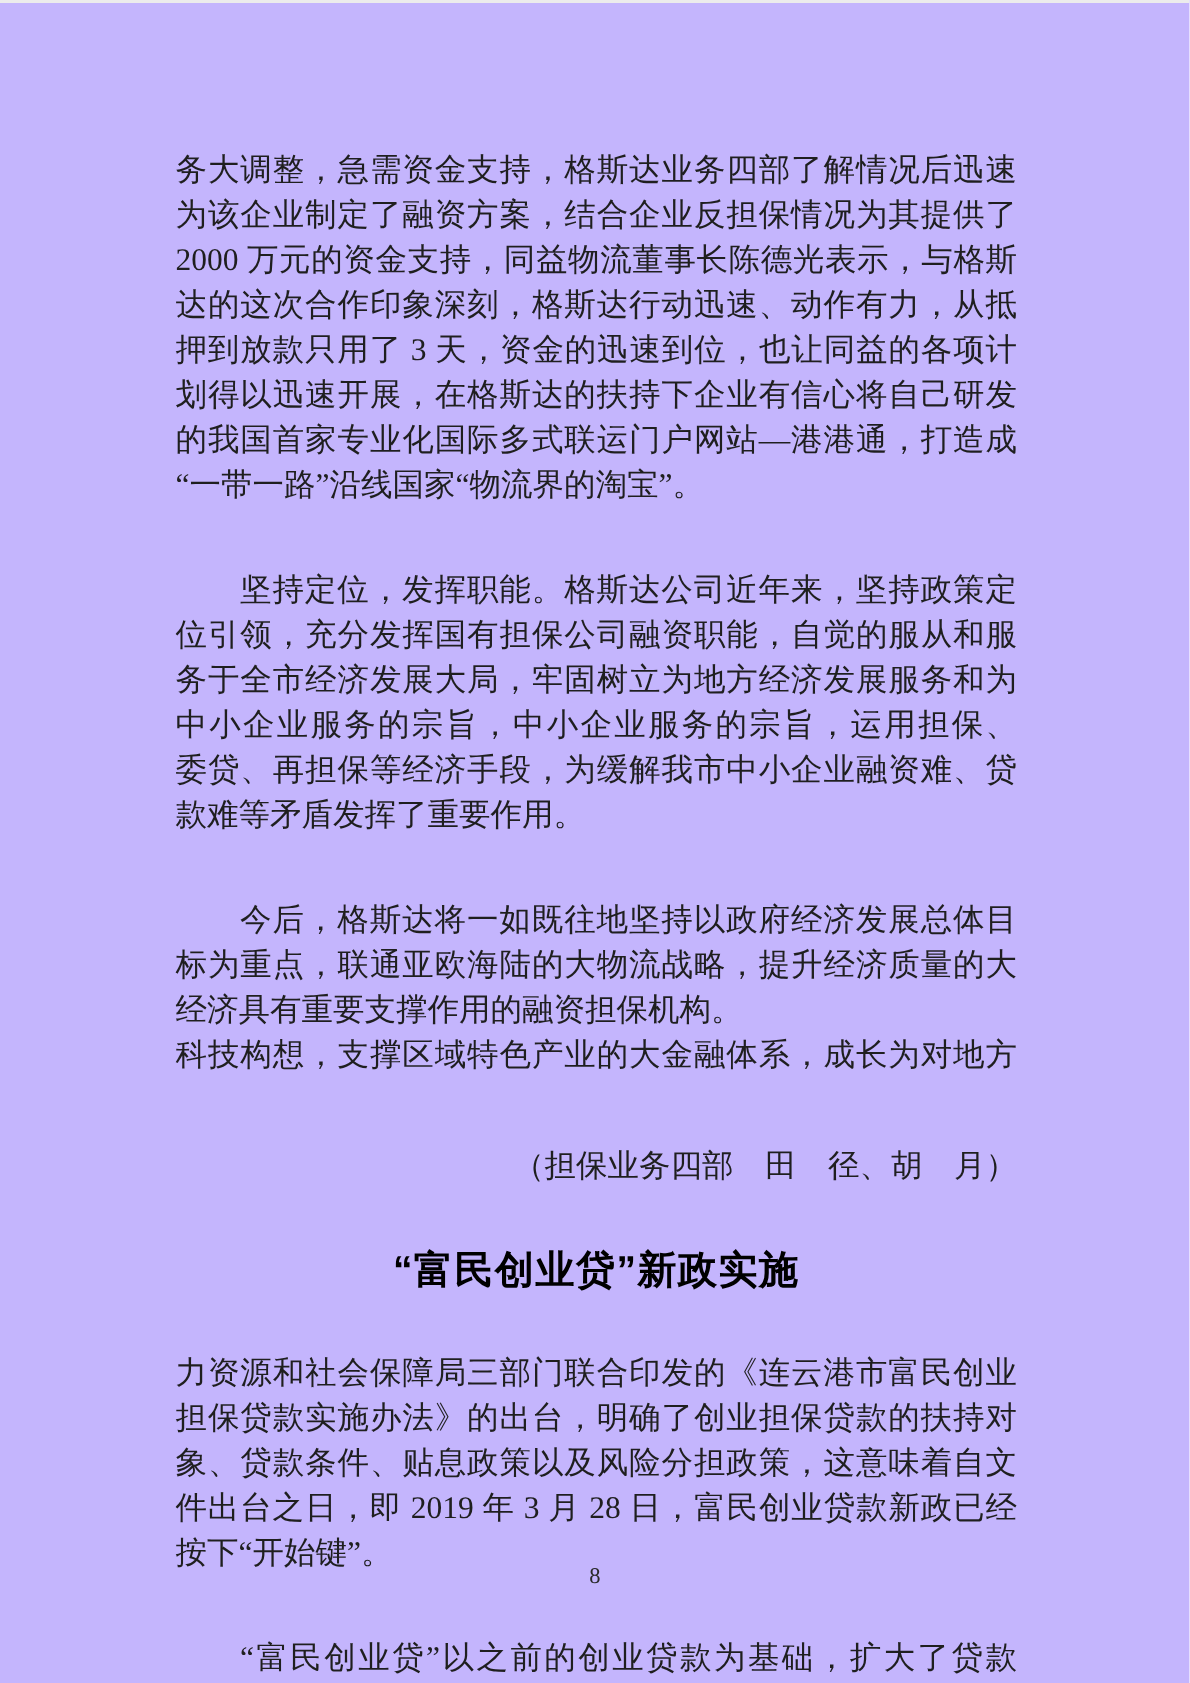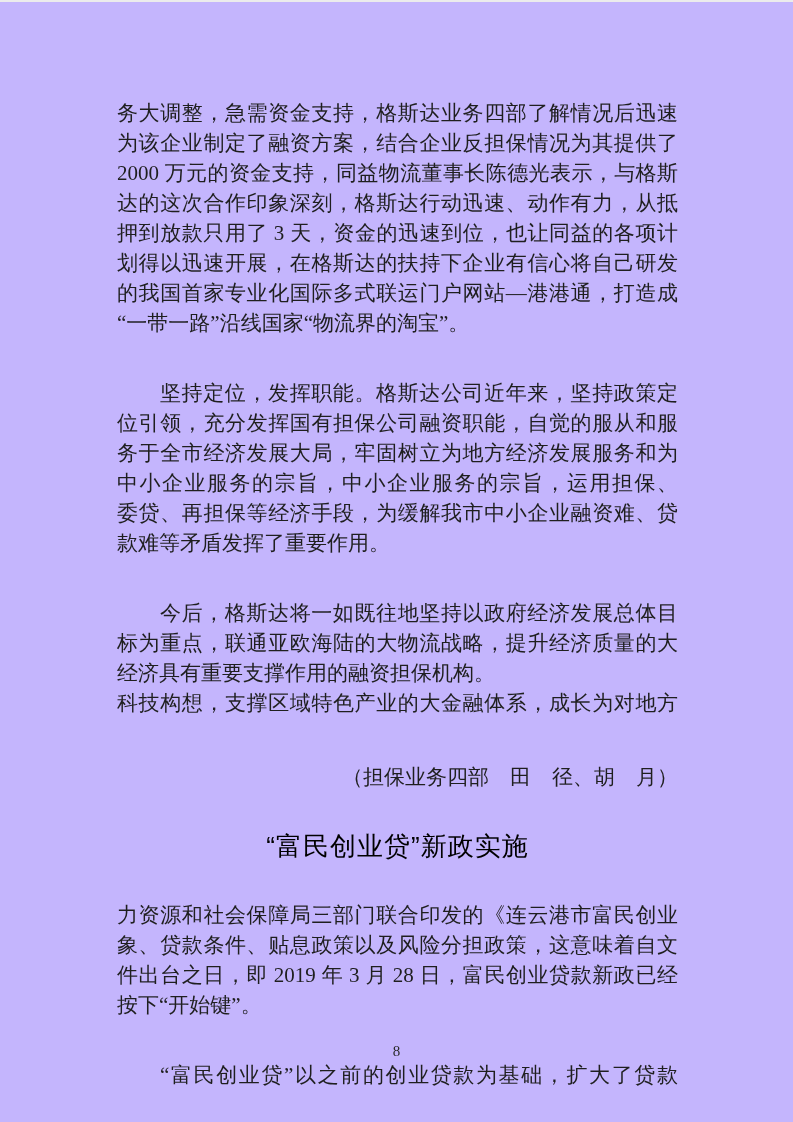--- a/index.html
+++ b/index.html
@@ -50,21 +50,21 @@
     line-height: 30px;
     font-size: 21px;
     text-align: right;
     margin-top: 44px;
   }
   .article-title {
     margin: 36px 0 36px 0;
     height: 36px;
     line-height: 36px;
     font-size: 26px;
-    font-weight: normal;
+    font-weight: bold;
     text-align: center;
     color: #000000;
     font-family: "Liberation Sans", "DejaVu Sans", sans-serif;
     letter-spacing: 1px;
   }
   .page-number {
     position: absolute;
     top: 1038px;
     left: 0;
     width: 100%;
@@ -107,20 +107,21 @@
         <div class="line last">经济具有重要支撑作用的融资担保机构。</div>
         <div class="line">科技构想，支撑区域特色产业的大金融体系，成长为对地方</div>
       </div>
 
     <div class="byline">（担保业务四部　田　径、胡　月）</div>
 
     <div class="article-title">“富民创业贷”新政实施</div>
 
     <div class="para">
         <div class="line">力资源和社会保障局三部门联合印发的《连云港市富民创业</div>
+        <div class="line">担保贷款实施办法》的出台，明确了创业担保贷款的扶持对</div>
         <div class="line">象、贷款条件、贴息政策以及风险分担政策，这意味着自文</div>
         <div class="line">件出台之日，即 2019 年 3 月 28 日，富民创业贷款新政已经</div>
         <div class="line last">按下“开始键”。</div>
       </div>
 
     <div class="para">
         <div class="line indent">“富民创业贷”以之前的创业贷款为基础，扩大了贷款</div>
       </div>
 
   </div>

